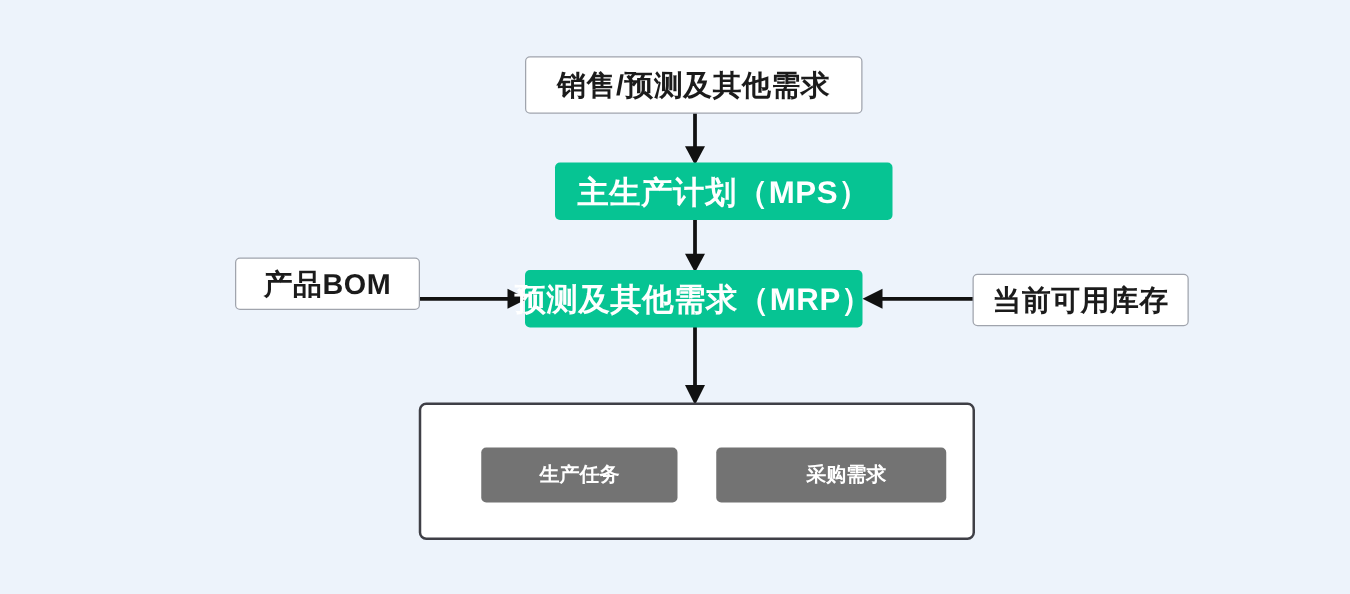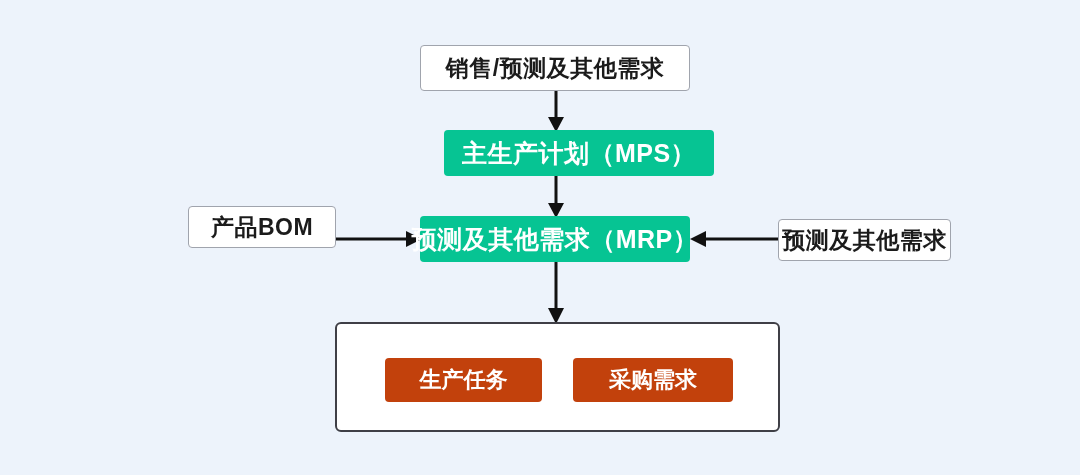--- a/index.html
+++ b/index.html
@@ -42,24 +42,24 @@
   }
 
   .node-green {
     background: #06c493;
     border-radius: 4px;
     color: #ffffff;
     font-size: 25px;
   }
 
   .pill-green {
-    background: #c2410c;
+    background: #737373;
     border-radius: 4px;
     color: #ffffff;
-    font-size: 22px;
+    font-size: 16px;
   }
 
   .group-box {
     position: absolute;
     box-sizing: border-box;
     background: #ffffff;
     border: 2px solid #3f3f46;
     border-radius: 6px;
   }
 
@@ -67,21 +67,21 @@
   #node-demand   { left: 420px; top: 45px;  width: 270px; height: 46px; }
   #node-mps      { left: 420px; top: 130px; width: 270px; height: 46px; margin-left: 24px; }
   #node-mrp      { left: 420px; top: 216px; width: 270px; height: 46px; }
   #node-bom      { left: 188px; top: 206px; width: 148px; height: 42px; }
   #node-stock    { left: 778px; top: 219px; width: 173px; height: 42px; }
 
   #group-outputs { left: 335px; top: 322px; width: 445px; height: 110px; }
   #pill-production { position: absolute; left: 48px;  top: 34px; width: 157px; height: 44px;
                      display: flex; align-items: center; justify-content: center; }
   #pill-purchase   { position: absolute; left: 236px; top: 34px; width: 160px; height: 44px;
-                     display: flex; align-items: center; justify-content: center; }
+                     display: flex; align-items: center; justify-content: center; padding-left: 24px; }
 
   
   .conn {
     position: absolute;
     pointer-events: none;
   }
   .conn line, .conn polygon { shape-rendering: geometricPrecision; }
 </style>
 </head>
 <body>
@@ -114,20 +114,20 @@
   </svg>
 
   <div id="node-demand" class="node node-white">销售/预测及其他需求</div>
 
   <div id="node-mps" class="node node-green">主生产计划（MPS）</div>
 
   <div id="node-mrp" class="node node-green">预测及其他需求（MRP）</div>
 
   <div id="node-bom" class="node node-white">产品BOM</div>
 
-  <div id="node-stock" class="node node-white">预测及其他需求</div>
+  <div id="node-stock" class="node node-white">当前可用库存</div>
 
   <div id="group-outputs" class="group-box">
     <div id="pill-production" class="pill-green">生产任务</div>
     <div id="pill-purchase" class="pill-green">采购需求</div>
   </div>
 
 </div>
 
 </body></html>

